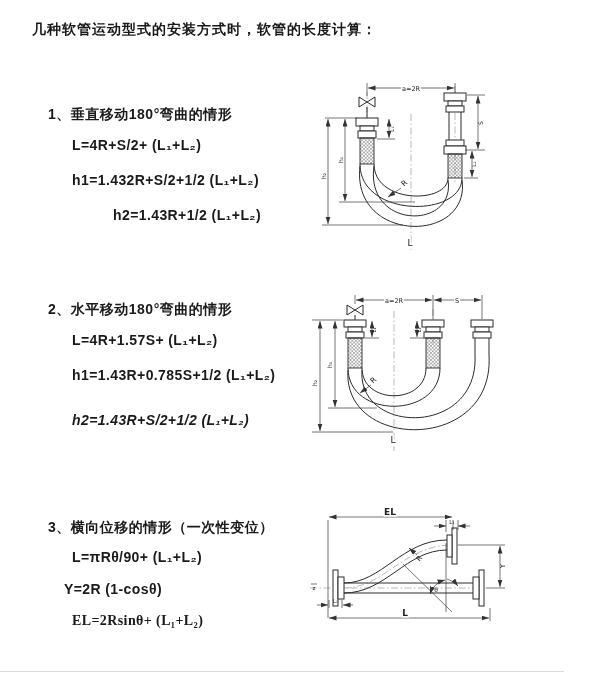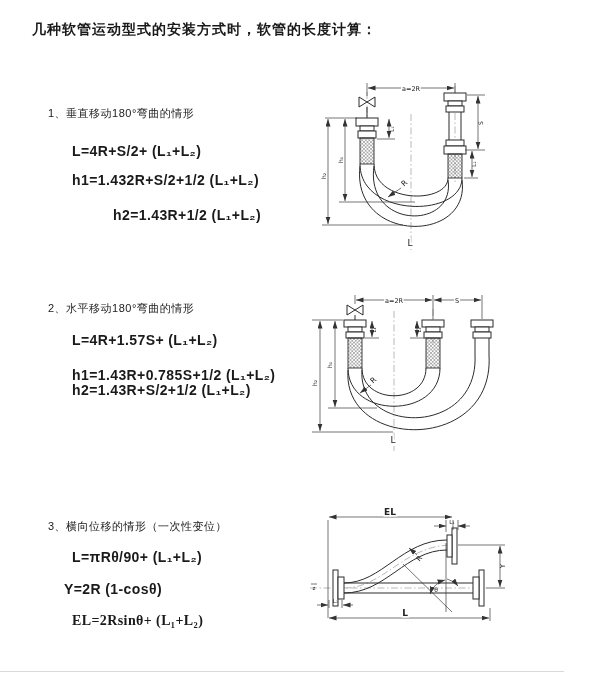--- a/index.html
+++ b/index.html
@@ -1,46 +1,46 @@
 <!DOCTYPE html>
 <html><head>
 <meta charset="utf-8">
 <style>
   html,body{margin:0;padding:0;background:#fff;}
   .page{position:relative;width:564px;height:675px;background:#ffffff;overflow:hidden;
         font-family:"Liberation Sans",sans-serif;color:#1a1a1a;}
   .title{position:absolute;left:32px;top:21px;font-size:14px;font-weight:700;letter-spacing:1px;}
-  .sec-heading{position:absolute;font-size:11px;font-weight:400;letter-spacing:0.5px;}
+  .sec-heading{position:absolute;font-size:14px;font-weight:700;letter-spacing:0.5px;}
   .formula{position:absolute;font-size:14px;font-weight:600;letter-spacing:0.4px;}
   svg{position:absolute;}
   svg text{font-family:"DejaVu Sans",sans-serif;fill:#222;}
   .dim{stroke:#3a3a3a;stroke-width:0.7;fill:none;}
   .pipe{stroke:#2b2b2b;stroke-width:1;fill:none;}
   .fit{fill:#ffffff;stroke:#2b2b2b;stroke-width:1;}
   .hx{fill:url(#hx);stroke:#2b2b2b;stroke-width:0.9;}
   .cl{stroke:#8a8a8a;stroke-width:0.6;stroke-dasharray:7 2.5 1.5 2.5;fill:none;}
   .halo{paint-order:stroke;stroke:#fff;stroke-width:3px;}
   .bottom-edge{position:absolute;left:0;top:671px;width:600px;height:1px;background:#d9d9d9;}
 </style>
 </head>
 <body>
 
 <div class="page">
 
   <div class="title">几种软管运动型式的安装方式时，软管的长度计算：</div>
 
   <div class="sec-heading" style="left:48px;top:106px;">1、垂直移动180°弯曲的情形</div>
-  <div class="formula" style="left:72px;top:137px;margin-top:6px;">L=4R+S/2+ (L₁+L₂)</div>
+  <div class="formula" style="left:72px;top:137px;">L=4R+S/2+ (L₁+L₂)</div>
   <div class="formula" style="left:72px;top:172px;">h1=1.432R+S/2+1/2 (L₁+L₂)</div>
   <div class="formula" style="left:72px;top:207px;margin-left:41px;">h2=1.43R+1/2 (L₁+L₂)</div>
 
   <div class="sec-heading" style="left:48px;top:301px;">2、水平移动180°弯曲的情形</div>
   <div class="formula" style="left:72px;top:332px;text-align:right;">L=4R+1.57S+ (L₁+L₂)</div>
   <div class="formula" style="left:72px;top:367px;">h1=1.43R+0.785S+1/2 (L₁+L₂)</div>
-  <div class="formula" style="left:72px;top:382px;">h2=1.43R+S/2+1/2 (L₁+L₂)</div>
+  <div class="formula" style="left:72px;top:412px;font-style:italic;">h2=1.43R+S/2+1/2 (L₁+L₂)</div>
 
   <div class="sec-heading" style="left:48px;top:519px;">3、横向位移的情形（一次性变位）</div>
   <div class="formula" style="left:72px;top:549px;">L=πRθ/90+ (L₁+L₂)</div>
   <div class="formula" style="left:64px;top:581px;">Y=2R (1-cosθ)</div>
   <div class="formula" style="left:72px;top:613px;font-family:Liberation Serif, serif;">EL=2Rsinθ+ (L₁+L₂)</div>
 
   <svg width="0" height="0">
     <defs>
       <marker id="ar" markerWidth="8" markerHeight="6" refX="7.5" refY="2.5" orient="auto-start-reverse" markerUnits="userSpaceOnUse">
         <path d="M0,0 L7.5,2.5 L0,5 z" fill="#333"></path>

